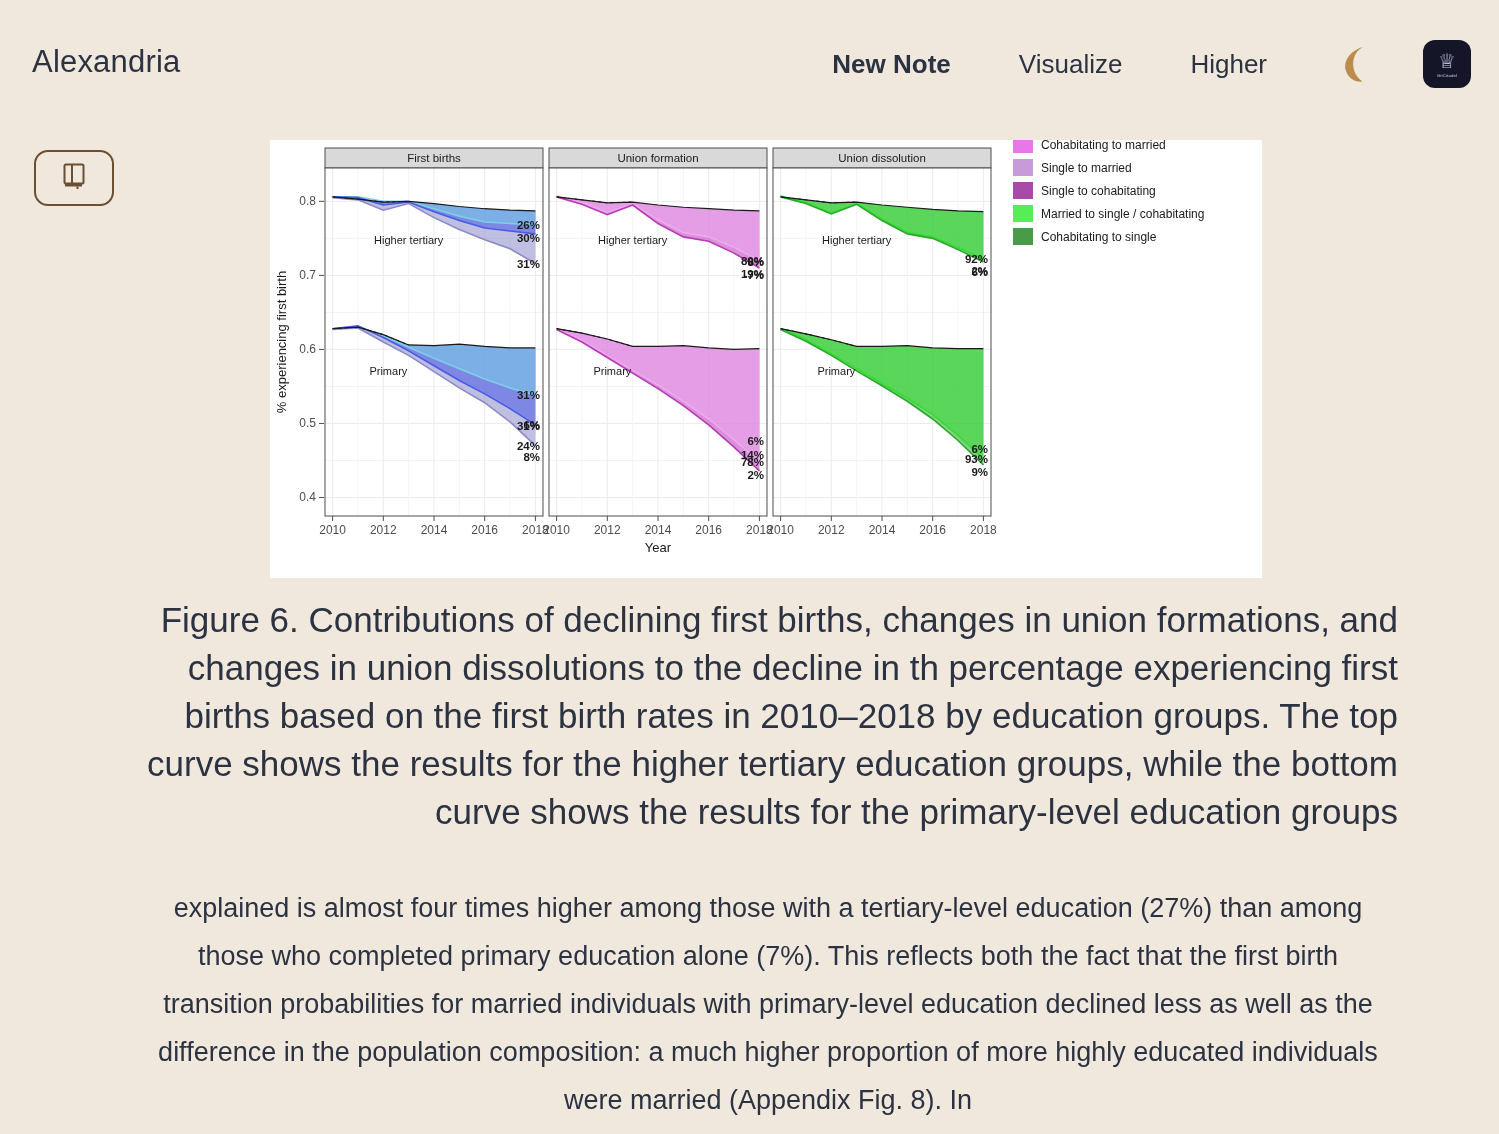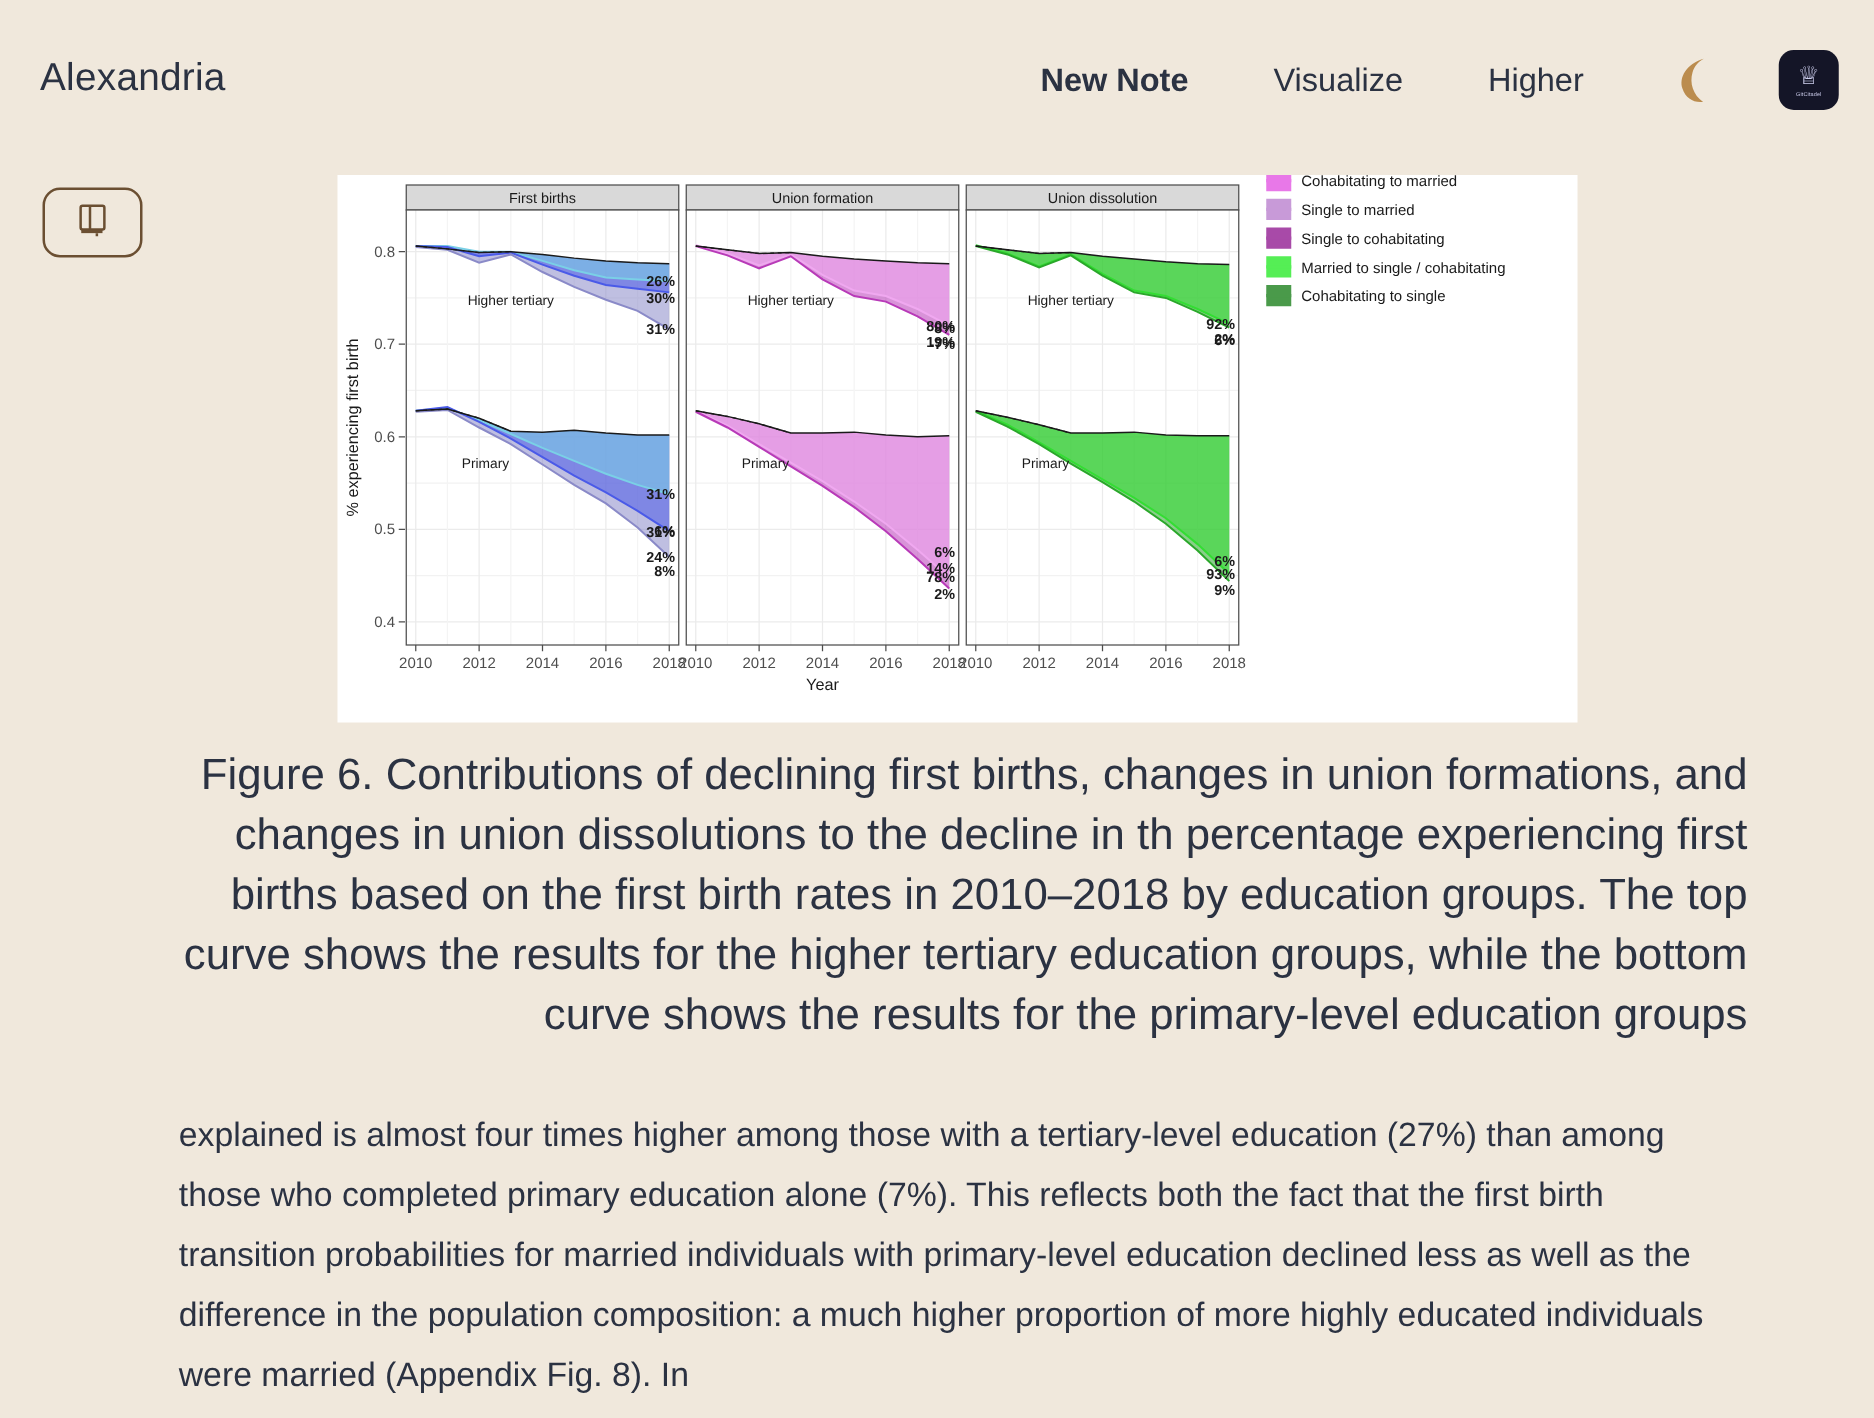--- a/index.html
+++ b/index.html
@@ -76,21 +76,21 @@
     width: 1258px;
     text-align: right;
     font-size: 35px; line-height: 48px;
     color: #2b3242;
   }
 
   
   .body-par {
     position: absolute; left: 143px; top: 884px;
     width: 1250px;
-    text-align: left;
+    text-align: center;
     font-size: 27px; line-height: 48px;
     color: #2b3242;
   }
 </style>
 </head>
 <body>
 
 <header class="site-header">
   <div class="brand">Alexandria</div>
 

